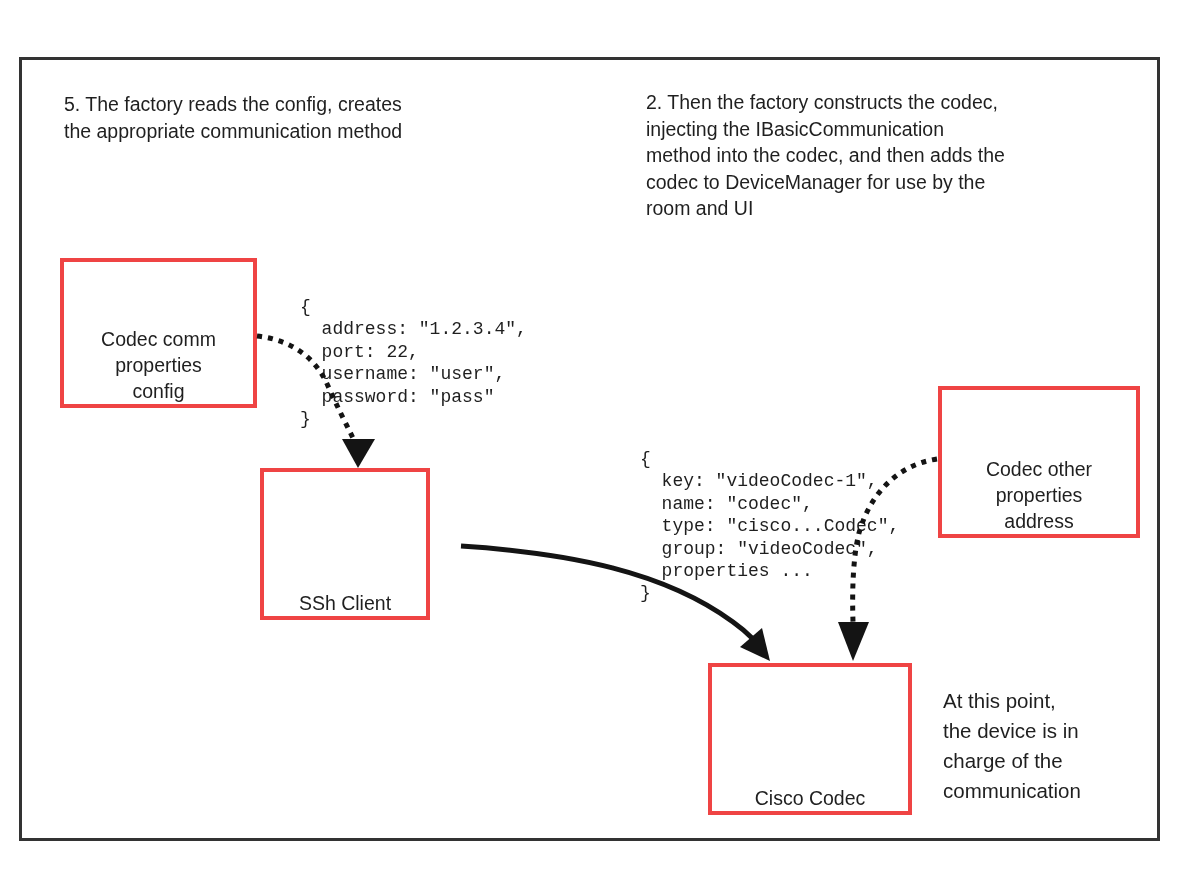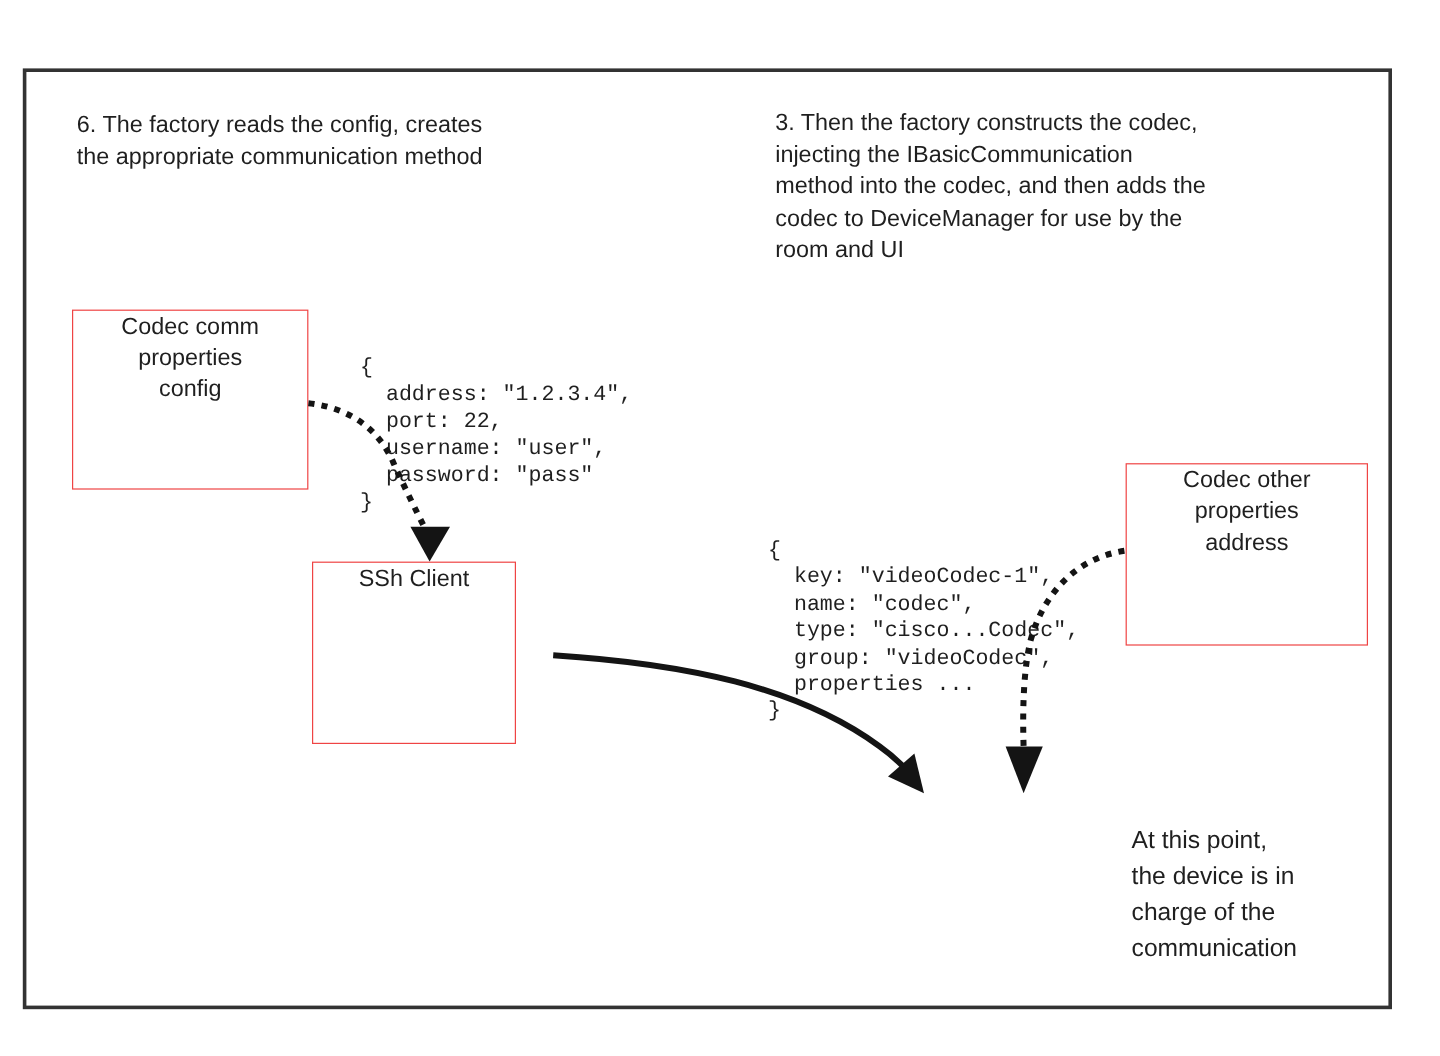--- a/index.html
+++ b/index.html
@@ -31,25 +31,25 @@
     white-space: pre-line;
     font-size: 19.5px;
     line-height: 26.5px;
     color: #1f1f1f;
   }
   .note.step1 { left: 64px;  top: 91px;  width: 500px; }
   .note.step2 { left: 646px; top: 89px;  width: 490px; }
   .note.result { left: 943px; top: 686px; width: 210px; font-size: 20.5px; line-height: 30px; }
   .dbox {
     position: absolute;
-    border: 1px solid #ef4444;
+    border: 4px solid #ef4444;
     box-sizing: border-box;
     background: #ffffff;
     display: flex;
-    align-items: flex-start;
+    align-items: flex-end;
     justify-content: center;
     text-align: center;
     z-index: 1;
   }
   .dbox .label {
     white-space: pre-line;
     font-size: 19.5px;
     line-height: 26px;
     color: #1f1f1f;
   }
@@ -79,24 +79,24 @@
     pointer-events: none;
   }
 </style>
 </head>
 <body>
 
 <div class="canvas">
 
   <div class="frame"></div>
 
-  <div class="note step1">6. The factory reads the config, creates
+  <div class="note step1">5. The factory reads the config, creates
 the appropriate communication method</div>
 
-  <div class="note step2">3. Then the factory constructs the codec,
+  <div class="note step2">2. Then the factory constructs the codec,
 injecting the IBasicCommunication
 method into the codec, and then adds the
 codec to DeviceManager for use by the
 room and UI</div>
 
   <div class="note result">At this point,
 the device is in
 charge of the
 communication</div>
 
@@ -109,20 +109,23 @@
   <div class="dbox ssh-client">
     <span class="label">SSh Client</span>
   </div>
 
   <div class="dbox other-config">
     <span class="label">Codec other
 properties
 address</span>
   </div>
 
+  <div class="dbox cisco-codec">
+    <span class="label">Cisco Codec</span>
+  </div>
 
   <pre class="code comm">{
   address: "1.2.3.4",
   port: 22,
   username: "user",
   password: "pass"
 }</pre>
 
   <pre class="code codec">{
   key: "videoCodec-1",

